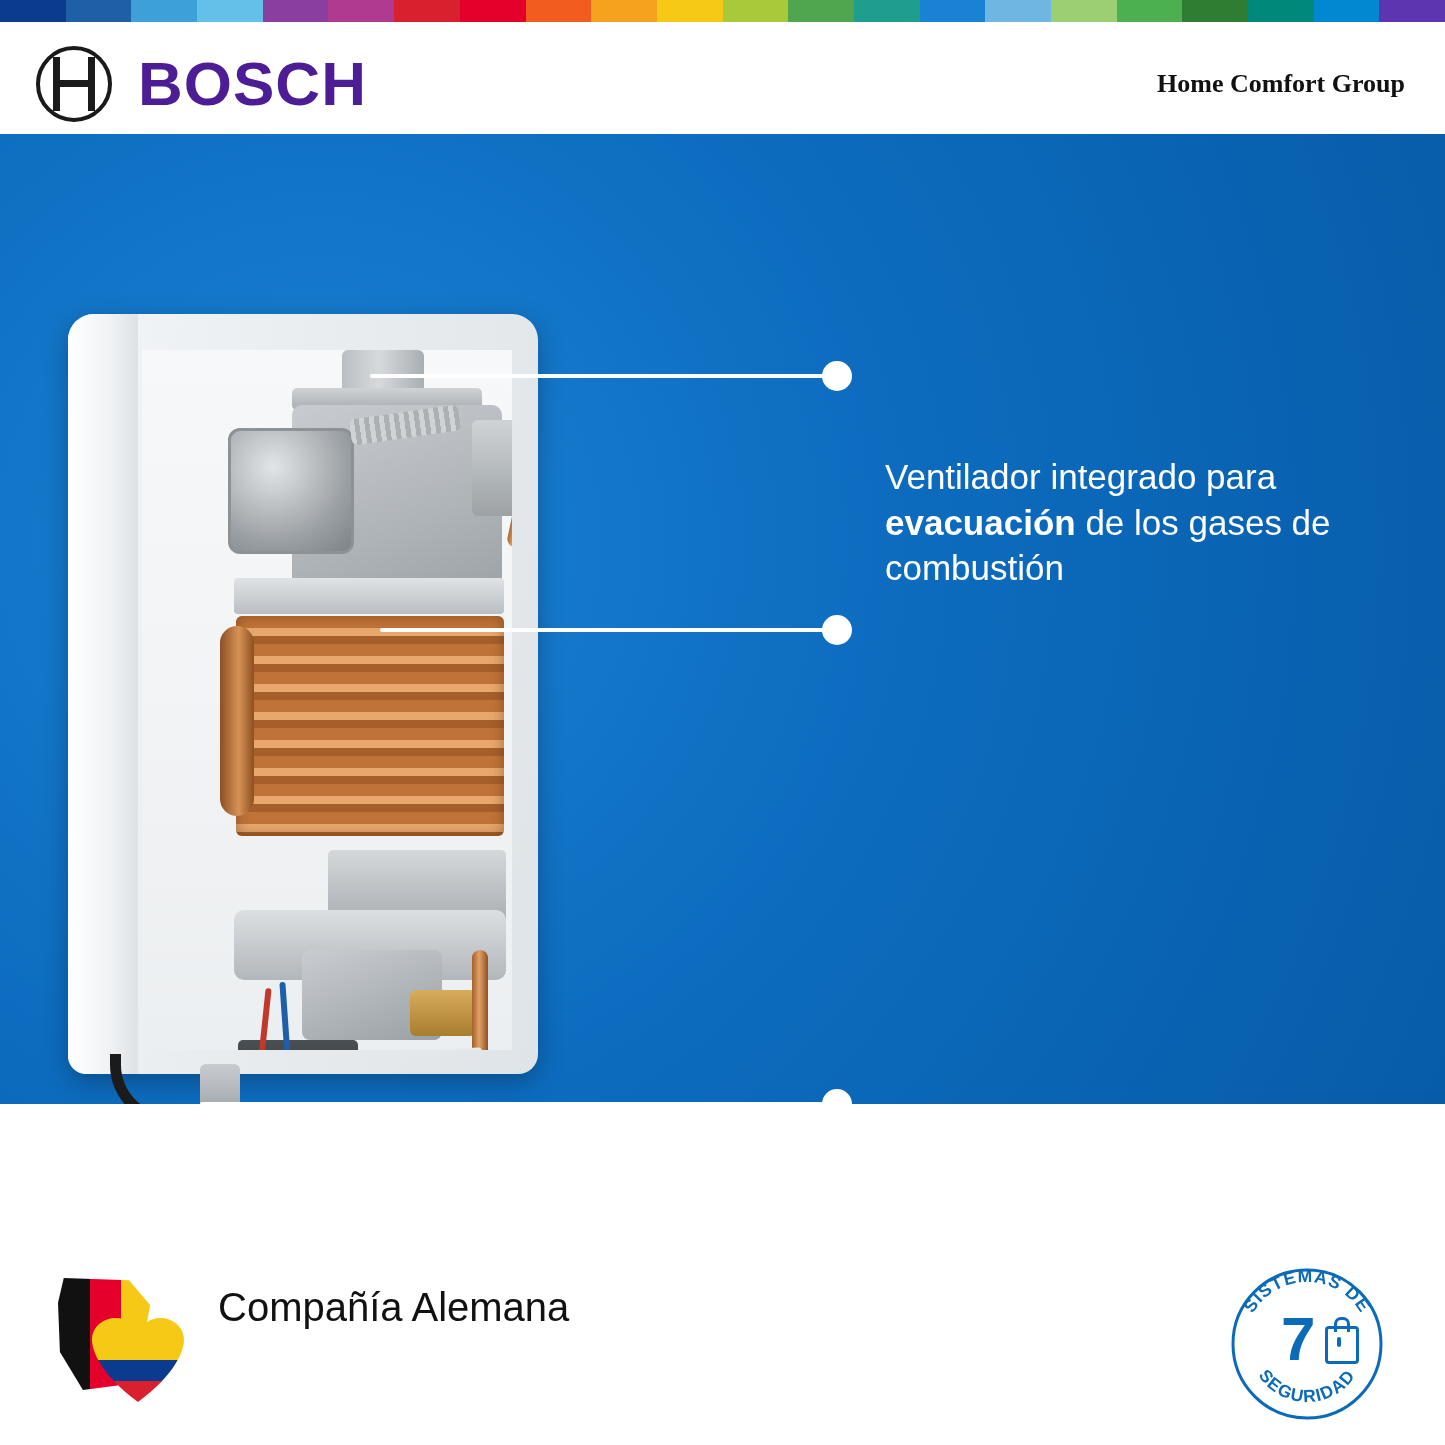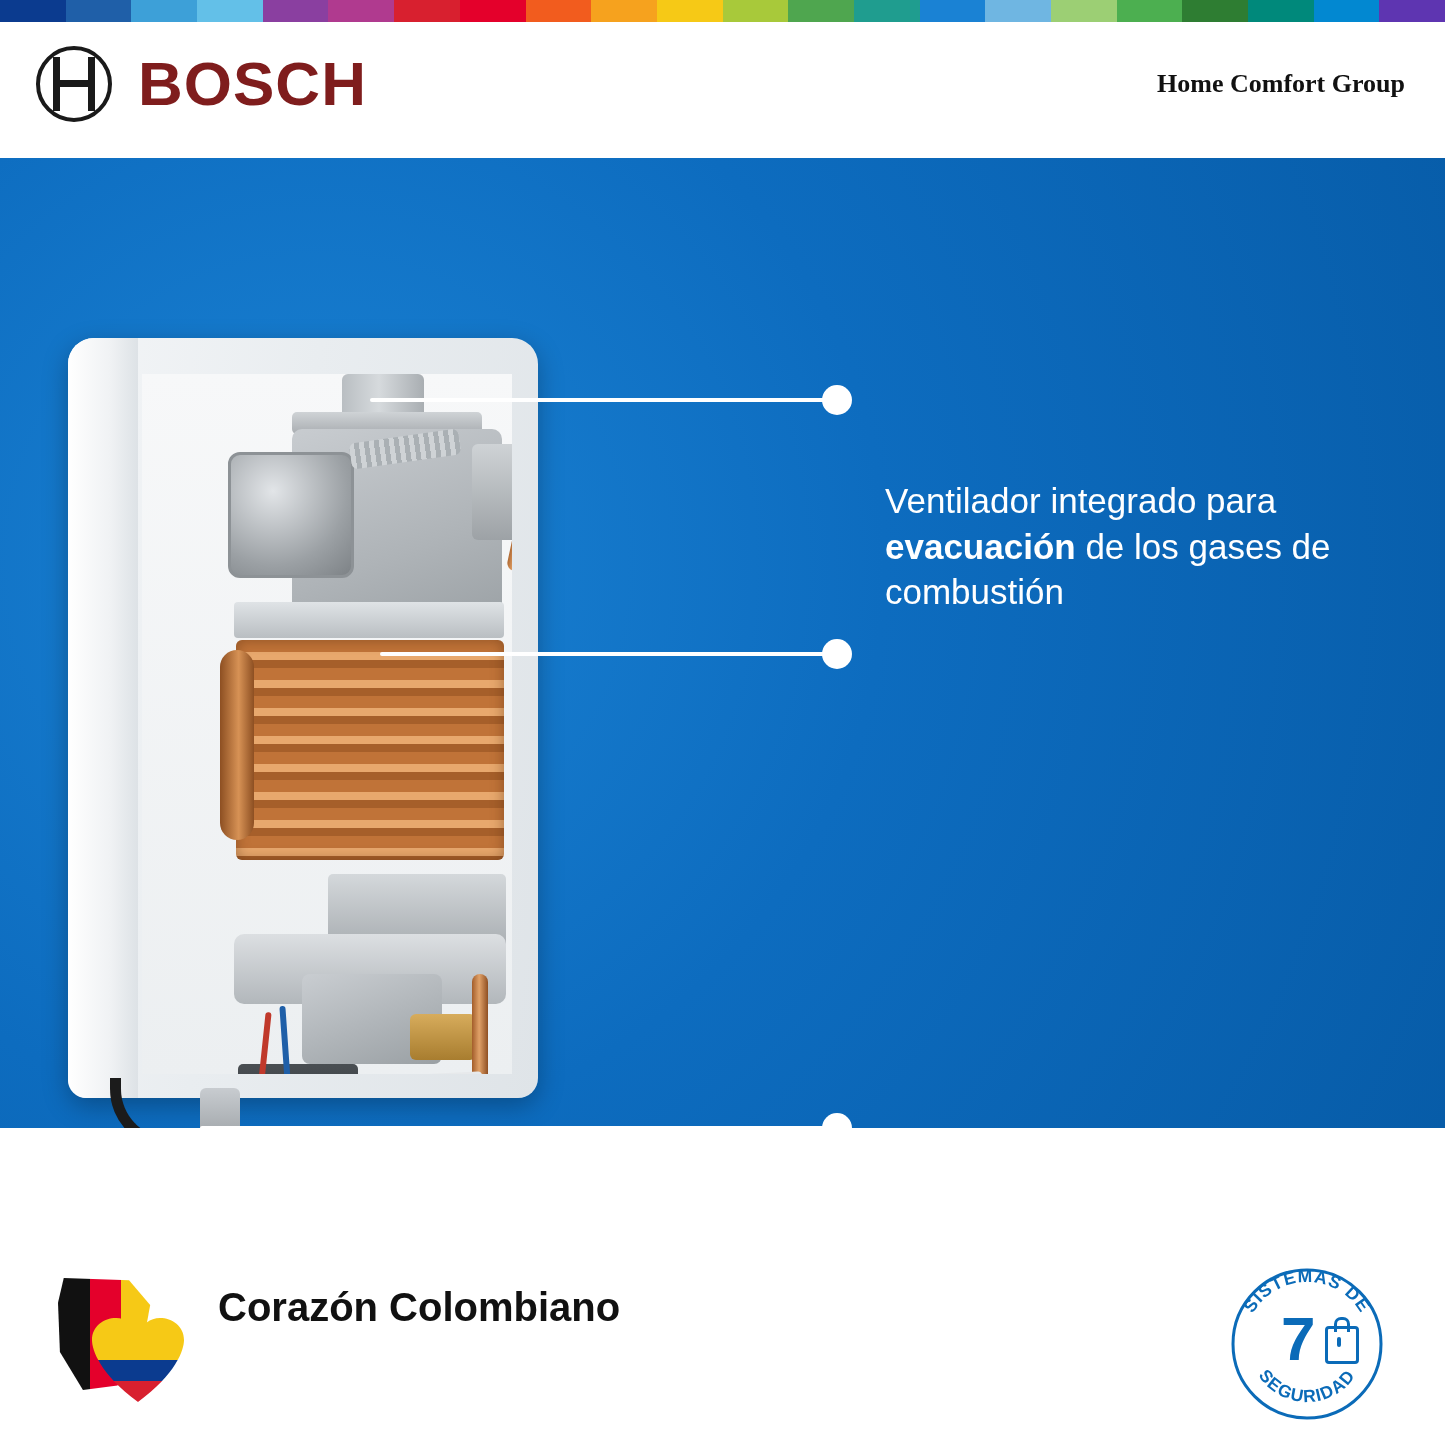--- a/index.html
+++ b/index.html
@@ -62,38 +62,38 @@
   .bosch-mark::after {
     content: "";
     position: absolute;
     left: 13px; top: 30px;
     width: 42px; height: 7px;
     background: #1a1a1a;
   }
   .bosch-word {
     font-size: 62px;
     font-weight: bold;
-    color: #7f1d1d;
+    color: #4c1d95;
     letter-spacing: 1px;
     margin-left: 26px;
     line-height: 1;
   }
   .header-right {
     margin-left: auto;
     margin-right: 40px;
     font-size: 26px;
     font-weight: bold;
     color: #111111;
     font-family: Liberation Serif, serif;
   }
 
   
   .main {
     position: absolute;
-    top: 158px; left: 0;
+    top: 134px; left: 0;
     width: 1445px;
     height: 970px;
     background: radial-gradient(circle at 22% 42%, #1a82d4 0%, #0d6cbf 45%, #075ca8 100%);
     overflow: hidden;
   }
 
   
   .heater {
     position: absolute;
     left: 60px;
@@ -489,21 +489,21 @@
   </div>
 
   <div class="footer">
     <div class="flag-heart">
       <div class="de-flag"></div>
       <div class="co-heart">
         <div class="half"></div>
       </div>
     </div>
     <div class="footer-text">
-      <div class="line2">Corazón Colombiano</div>
+      <div class="line1">Compañía Alemana</div>
     </div>
 
     <div class="seal">
       <svg width="160" height="160" viewBox="0 0 160 160">
         <defs>
           <path id="arcTop" d="M 18,80 A 62,62 0 0 1 142,80"></path>
           <path id="arcBottom" d="M 22,80 A 58,58 0 0 0 138,80"></path>
         </defs>
         <circle cx="80" cy="80" r="74" fill="none" stroke="#0b6bb8" stroke-width="3"></circle>
         <text>

